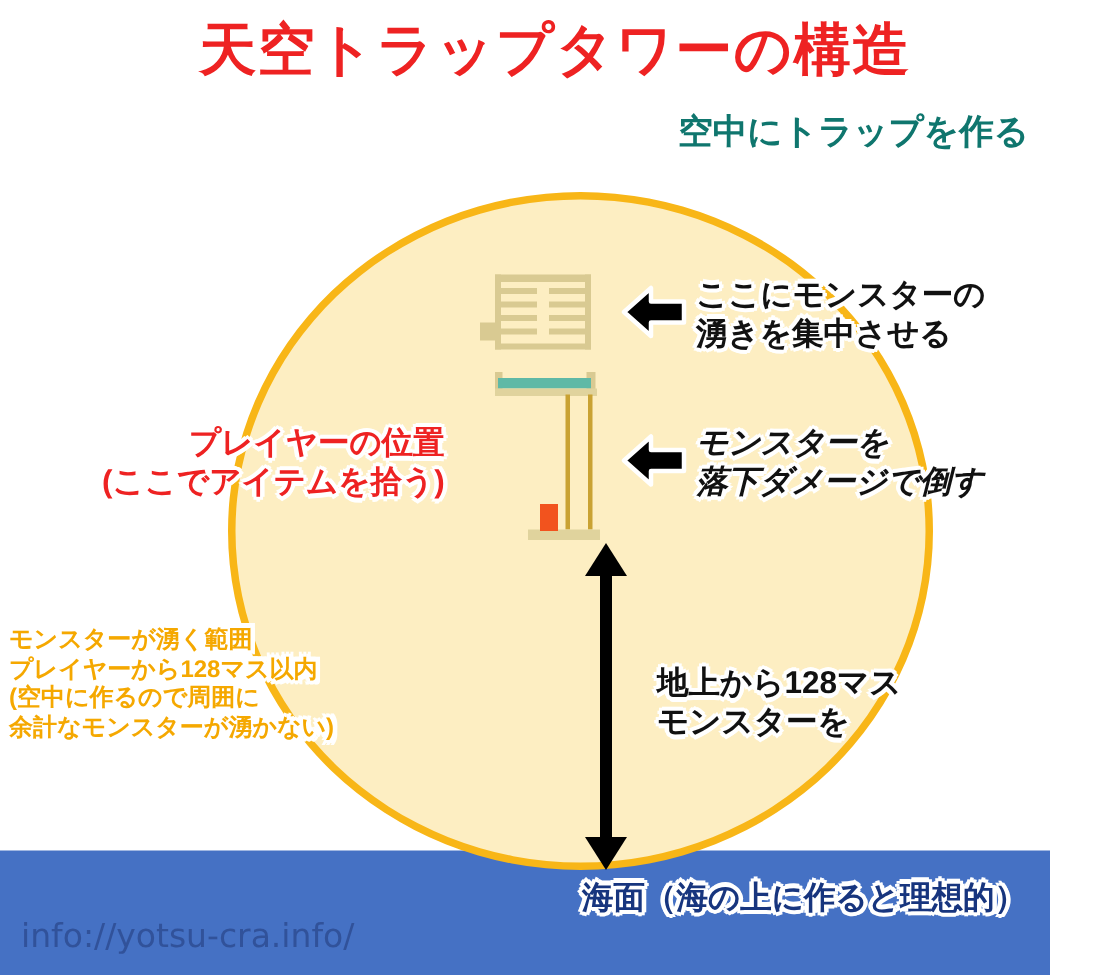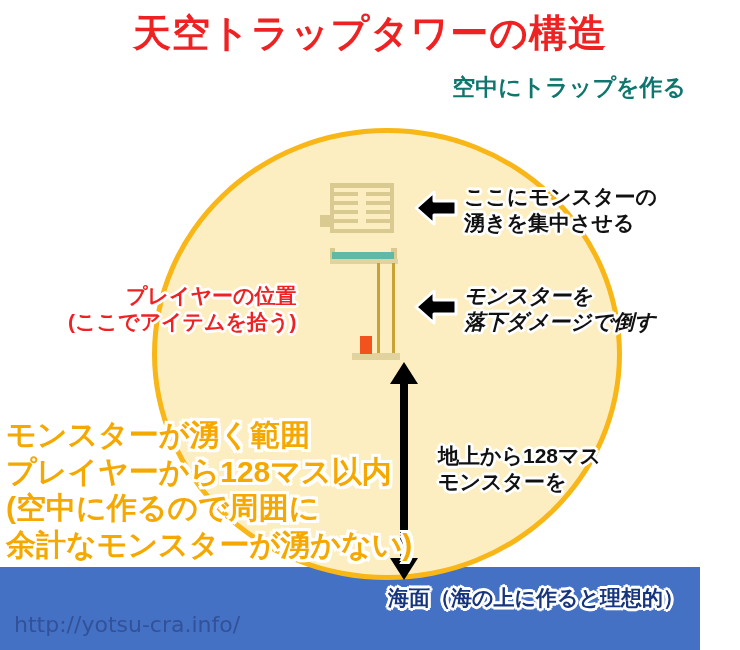--- a/index.html
+++ b/index.html
@@ -255,21 +255,21 @@
   }
   .note-red {
     font-size: 21px;
     color: #ee2222;
     text-shadow:
       2px 0 0 #ffffff, -2px 0 0 #ffffff, 0 2px 0 #ffffff, 0 -2px 0 #ffffff,
       2px 2px 0 #ffffff, -2px 2px 0 #ffffff, 2px -2px 0 #ffffff, -2px -2px 0 #ffffff,
       3px 0 0 #ffffff, -3px 0 0 #ffffff, 0 3px 0 #ffffff, 0 -3px 0 #ffffff;
   }
   .note-orange {
-    font-size: 30px;
+    font-size: 16px;
     color: #f5a800;
     text-shadow:
       2px 0 0 #ffffff, -2px 0 0 #ffffff, 0 2px 0 #ffffff, 0 -2px 0 #ffffff,
       2px 2px 0 #ffffff, -2px 2px 0 #ffffff, 2px -2px 0 #ffffff, -2px -2px 0 #ffffff,
       3px 0 0 #ffffff, -3px 0 0 #ffffff, 0 3px 0 #ffffff, 0 -3px 0 #ffffff,
       3px 3px 0 #ffffff, -3px 3px 0 #ffffff, 3px -3px 0 #ffffff, -3px -3px 0 #ffffff;
   }
 
   .note-spawn-focus  { left: 464px; top: 184px; }
   .note-fall-damage  { left: 464px; top: 283px; font-style: italic; }
@@ -344,15 +344,15 @@
 
   <div class="note note-orange note-spawn-range">モンスターが湧く範囲
 プレイヤーから128マス以内
 (空中に作るので周囲に
  余計なモンスターが湧かない)</div>
 
   <div class="note note-black note-height">地上から128マス
 モンスターを</div>
 
   <div class="sea-label">海面（海の上に作ると理想的）</div>
-  <div class="watermark">http://yotsu-cra.info/</div>
+  <div class="watermark">info://yotsu-cra.info/</div>
 
 </div>
 
 </body></html>

